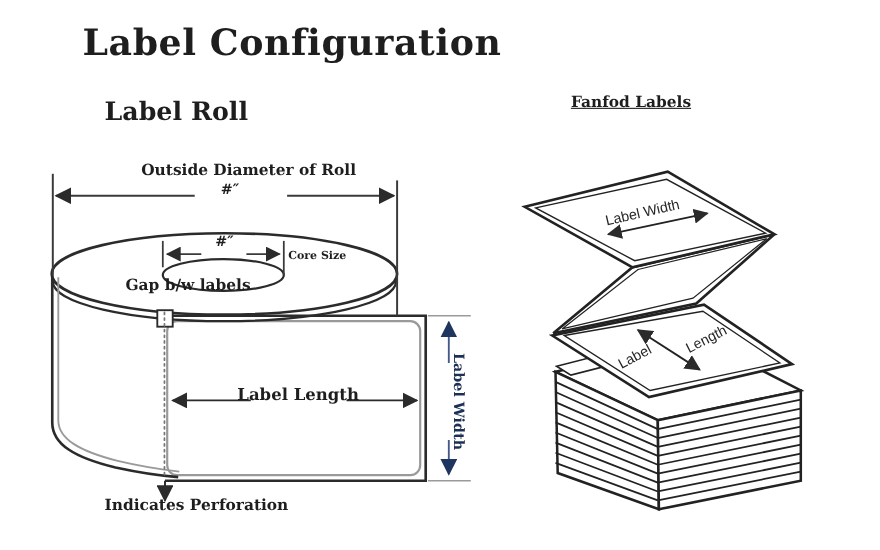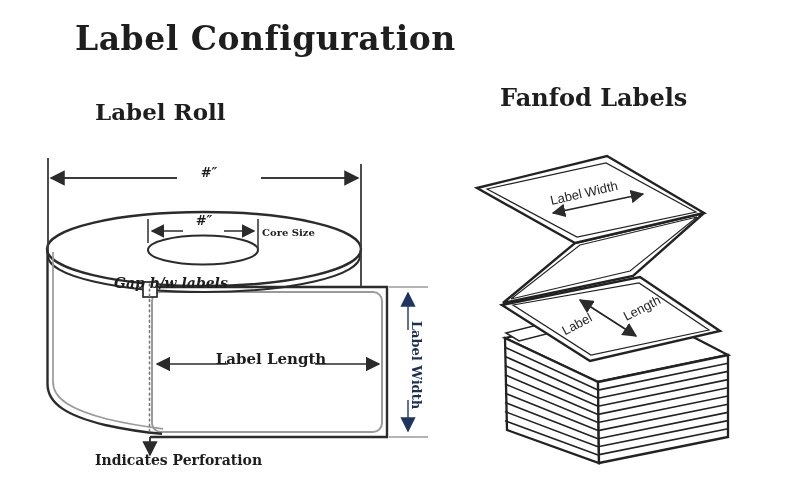--- a/index.html
+++ b/index.html
@@ -5,27 +5,27 @@
   html,body{margin:0;padding:0;background:#fff;}
   .canvas{position:relative;width:800px;height:500px;background:#fff;overflow:hidden;
           font-family:"DejaVu Serif",serif;}
   .art{position:absolute;left:0;top:0;}
   .lbl{position:absolute;white-space:nowrap;line-height:1;font-weight:700;color:#1e1e1e;}
   .serif{font-family:"DejaVu Serif",serif;}
   .sans{font-family:"Liberation Sans",sans-serif;font-weight:400;color:#262626;}
   .ctr{transform:translateX(-50%);}
 
   .t-title{left:75px;top:22px;font-size:33px;letter-spacing:.5px;}
-  .t-roll-head{left:95px;top:100px;font-size:23px;}
-  .t-fan-head{left:500px;top:86px;font-size:24px;}
+  .t-roll-head{left:95px;top:90px;font-size:23px;}
+  .t-fan-head{left:519px;top:86px;font-size:14px;text-decoration:underline;}
   .t-od{left:226px;top:148px;font-size:14px;}
   .t-odv{left:209px;top:166px;font-size:13px;font-style:italic;}
   .t-corev{left:204px;top:214px;font-size:13px;font-style:italic;}
   .t-core{left:262px;top:228px;font-size:10px;}
-  .t-gap{left:114px;top:276px;font-size:14px;font-style:italic;}
+  .t-gap{left:114px;top:253px;font-size:14px;}
   .t-len{left:271px;top:352px;font-size:15px;}
   .t-wid{left:416px;top:365px;font-size:13px;color:#1c2f55;
          transform:translate(-50%,-50%) rotate(90deg);}
   .t-perf{left:95px;top:453px;font-size:14px;text-align:right;}
   .t-ffw{left:584px;top:193px;font-size:13px;transform:translate(-50%,-50%) rotate(-13deg);}
   .t-ffl1{left:577px;top:324px;font-size:13px;transform:translate(-50%,-50%) rotate(-28deg);}
   .t-ffl2{left:642px;top:308px;font-size:13px;transform:translate(-50%,-50%) rotate(-27deg);}
 </style>
 </head>
 <body>
@@ -102,20 +102,21 @@
       <polygon points="477,188 607,156 704,213 575,243" fill="#ffffff" stroke="#222" stroke-width="2.4"></polygon>
       <polygon points="487,189 606,163 696,212 577,237" fill="none" stroke="#222" stroke-width="1.2"></polygon>
       <line x1="553" y1="213" x2="643" y2="194" stroke="#222" stroke-width="1.6" marker-start="url(#mA)" marker-end="url(#mA)"></line>
     </g>
   </svg>
 
   <div class="lbl serif t-title">Label Configuration</div>
   <div class="lbl serif t-roll-head">Label Roll</div>
   <div class="lbl serif t-fan-head">Fanfod Labels</div>
 
+  <div class="lbl serif ctr t-od">Outside Diameter of Roll</div>
   <div class="lbl serif ctr t-odv">#″</div>
   <div class="lbl serif ctr t-corev">#″</div>
   <div class="lbl serif t-core">Core Size</div>
   <div class="lbl serif t-gap">Gap b/w labels</div>
   <div class="lbl serif ctr t-len">Label Length</div>
   <div class="lbl serif t-wid">Label Width</div>
   <div class="lbl serif t-perf">Indicates Perforation</div>
 
   <div class="lbl sans t-ffw">Label Width</div>
   <div class="lbl sans t-ffl1">Label</div>

